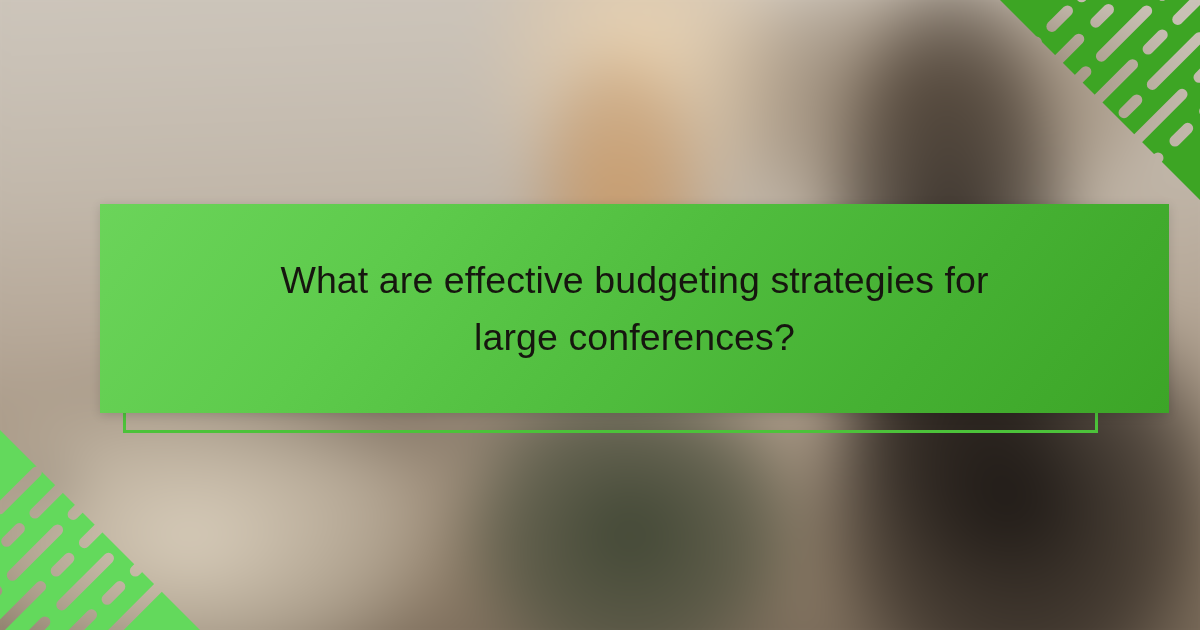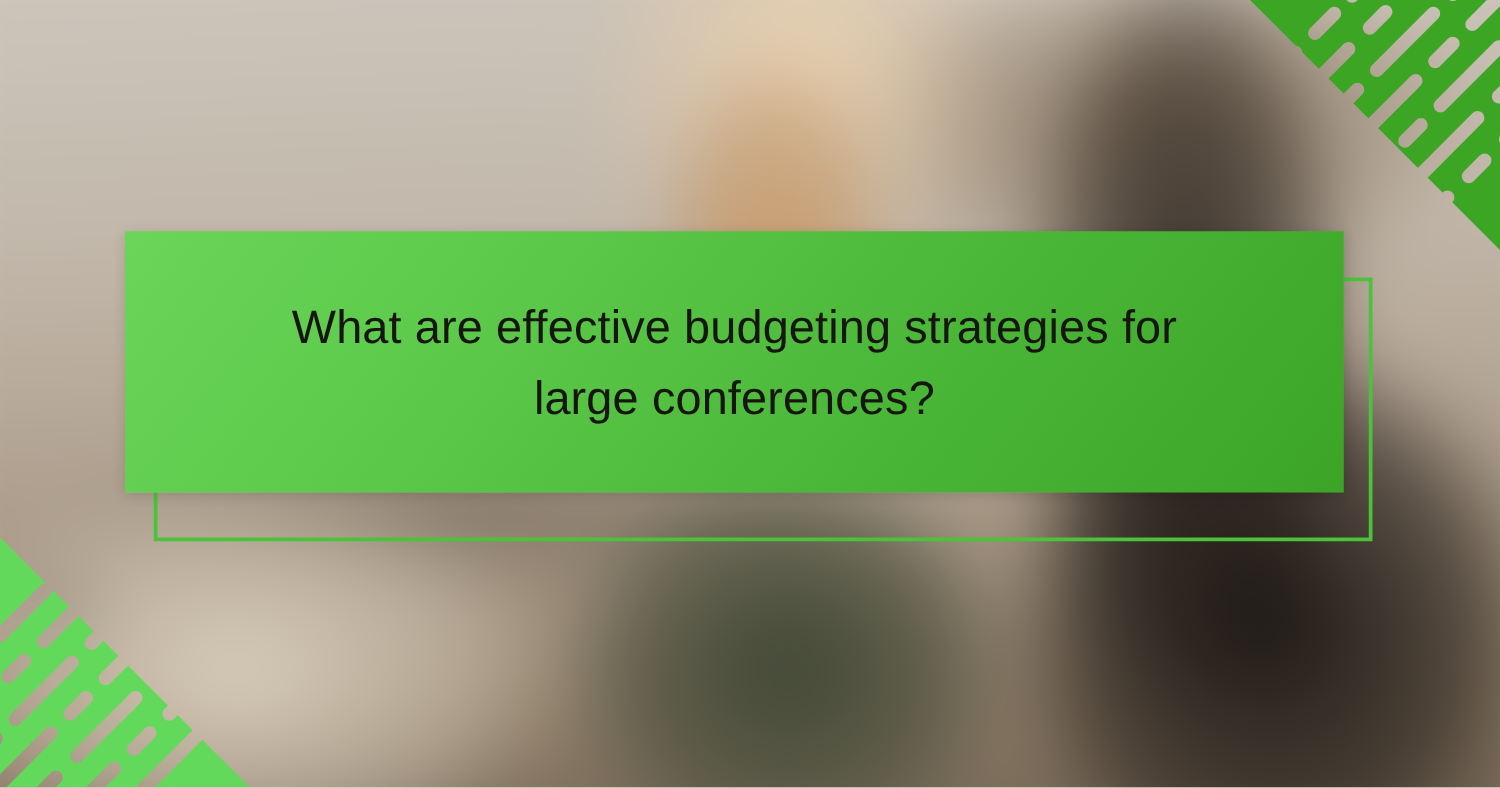--- a/index.html
+++ b/index.html
@@ -78,22 +78,22 @@
     top: 222px;
     width: 975px;
     height: 211px;
     border: 3px solid #4cc23a;
     box-sizing: border-box;
     background: transparent;
   }
   .card {
     position: absolute;
     left: 100px;
-    top: 185px;
-    width: 975px;
+    top: 204px;
+    width: 1069px;
     height: 209px;
     background: linear-gradient(128deg, #6bd45a 0%, #5ecb4c 26%, #50bd3e 52%, #45b032 76%, #3ca527 100%);
     box-shadow: 0 2px 10px rgba(0,0,0,0.14);
   }
   .card-text-wrap {
     position: absolute;
     inset: 0;
     display: flex;
     align-items: center;
     justify-content: center;

